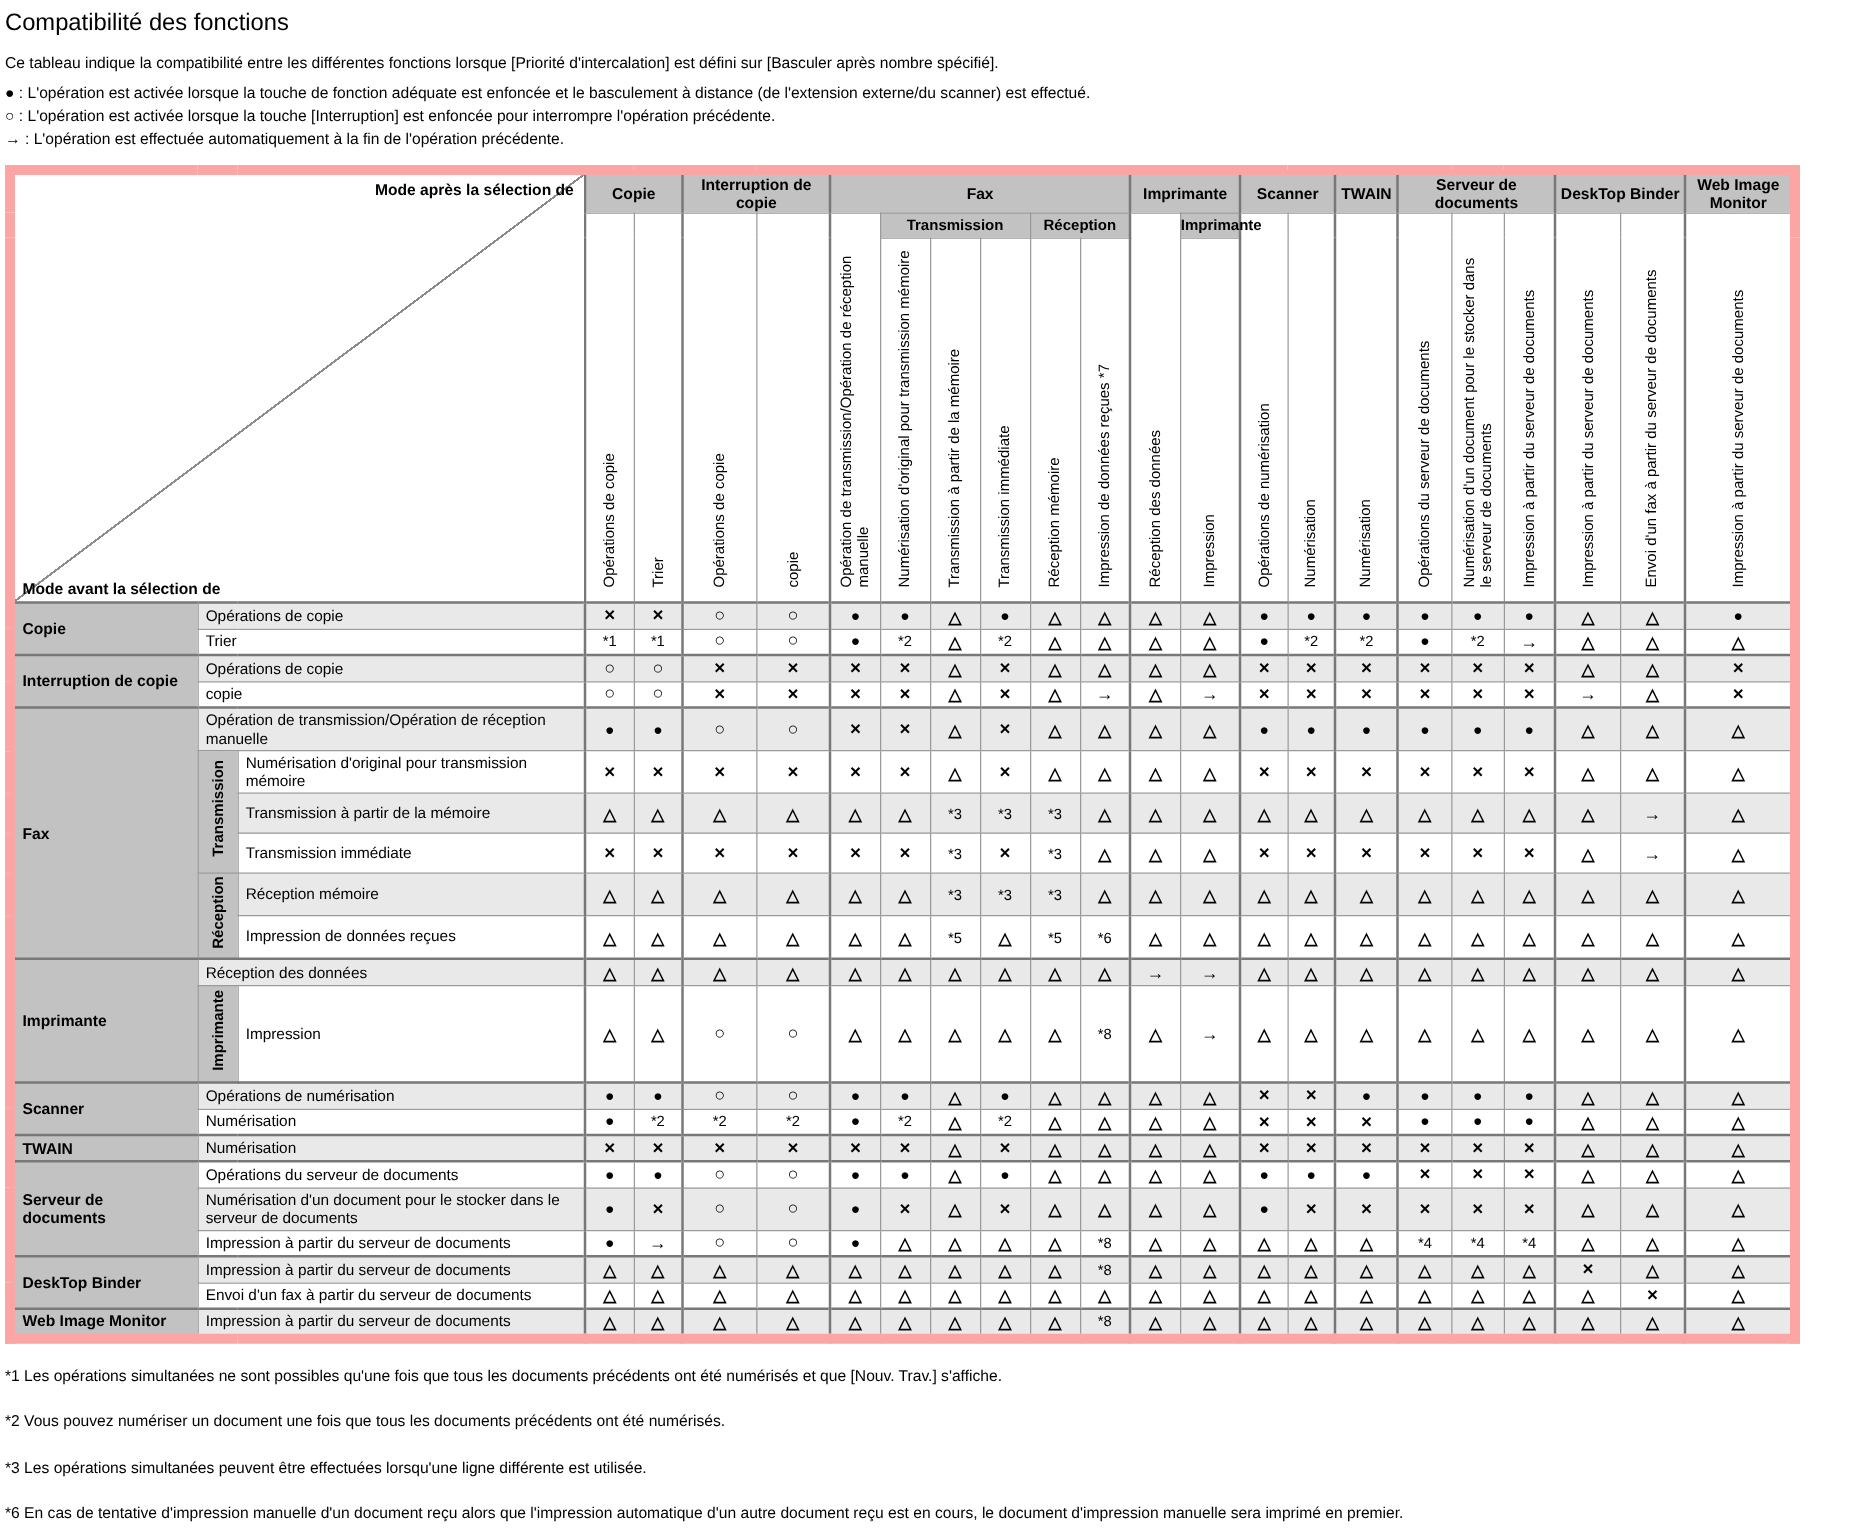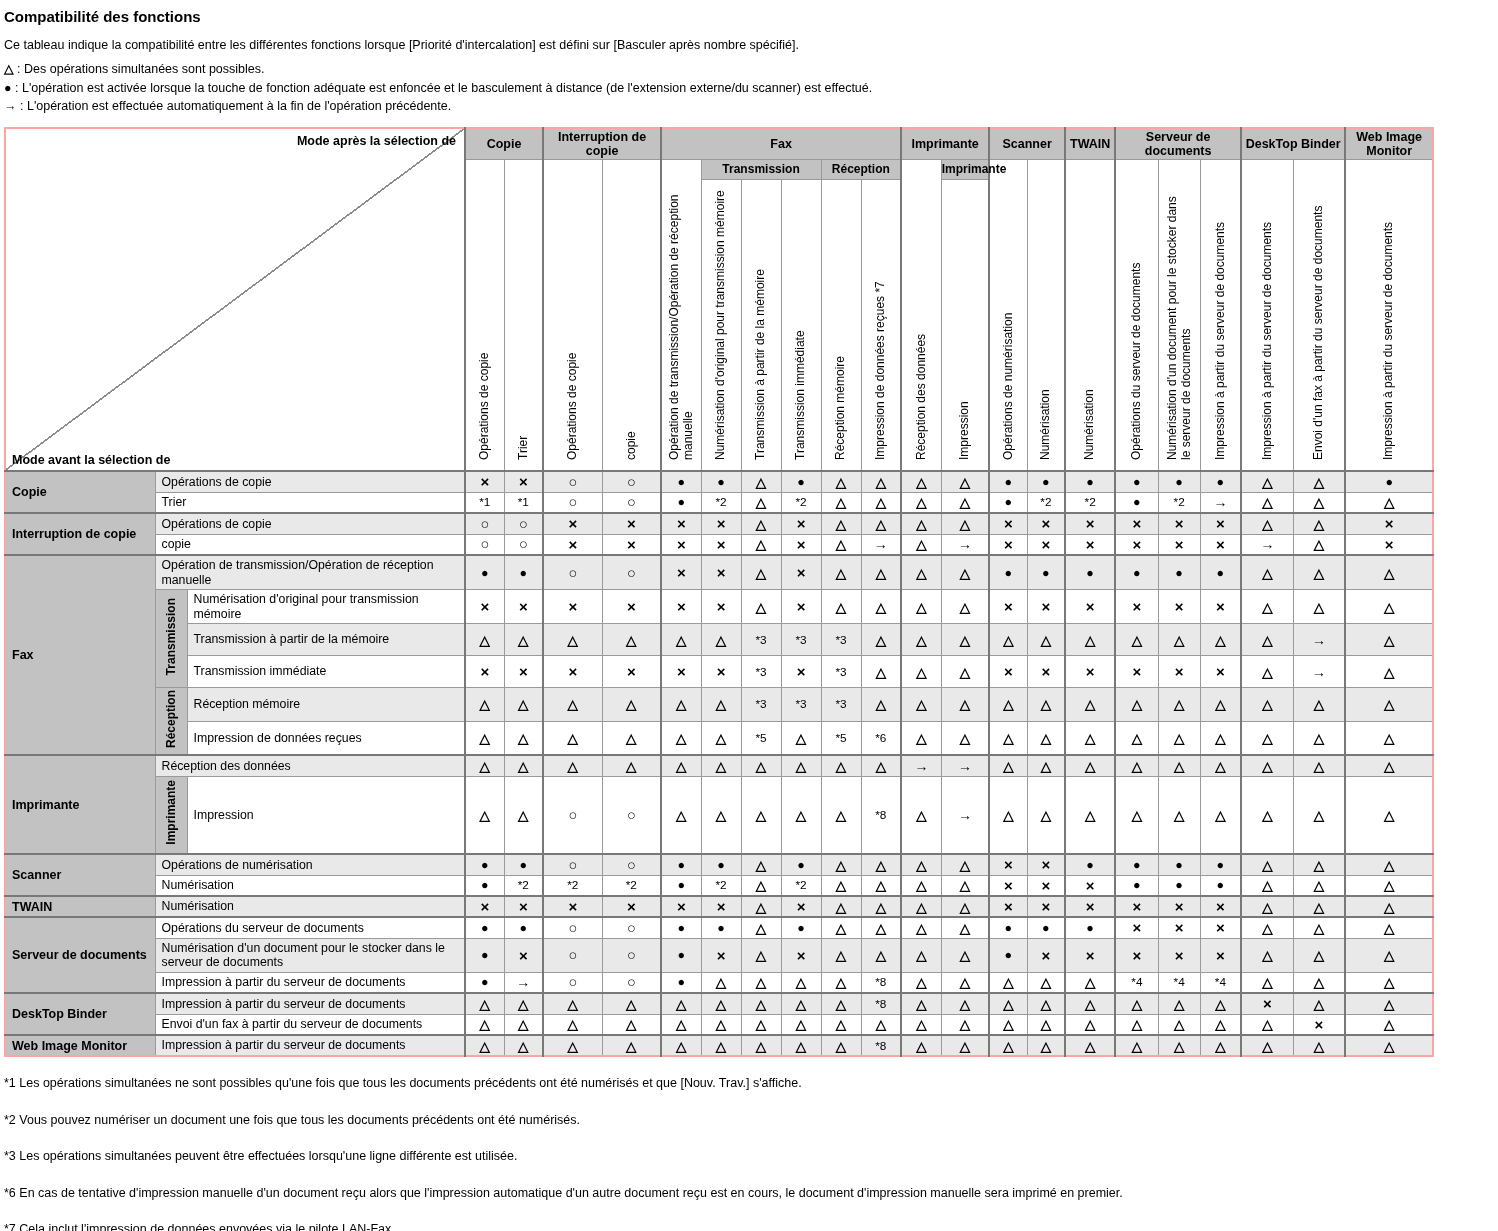--- a/index.html
+++ b/index.html
@@ -3,31 +3,31 @@
 <meta charset="utf-8">
 <style>
   * { box-sizing: border-box; }
   html, body { margin: 0; padding: 0; background: #fff; }
   body {
     width: 1498px;
     font-family: "Liberation Sans", sans-serif;
     color: #000;
     padding: 4px 6px 8px 4px;
   }
-  h1 { font-size: 15px; font-weight: 700; margin: 4px 0 13px 0; }
+  h1 { font-size: 19px; font-weight: 400; margin: 4px 0 13px 0; }
   .intro { font-size: 12.5px; margin: 0 0 8px 0; }
   .legend { margin: 0 0 11px 0; }
   .legend-item { font-size: 12.5px; line-height: 18.5px; }
   .legend-item .sym { font-weight: 700; }
 
   table.compat {
     border-collapse: collapse;
     table-layout: fixed;
     width: 1195px;
-    border: 2px solid #fca5a5;
+    border: 8px solid #fca5a5;
   }
   .compat th, .compat td { border: 1px solid #9a9a9a; padding: 0; }
 
   
   th.corner { background: #fff; position: relative; padding: 0; }
   .corner-line {
     position: absolute; left: 0; top: 0; right: 0; bottom: 0;
     background: linear-gradient(to bottom right,
       transparent calc(50% - 1px), #8a8a8a calc(50% - 1px),
       #8a8a8a calc(50% + 0.6px), transparent calc(50% + 0.6px));
@@ -87,22 +87,22 @@
 
   .footnotes { margin-top: 9px; }
   .footnote { font-size: 12.5px; line-height: 19.5px; margin-top: 17px; }
 </style>
 </head>
 <body>
 
 <h1>Compatibilité des fonctions</h1>
 <p class="intro">Ce tableau indique la compatibilité entre les différentes fonctions lorsque [Priorité d'intercalation] est défini sur [Basculer après nombre spécifié].</p>
 <div class="legend" id="legend">
-    <div class="legend-item"><span class="sym">△</span> <span>: Des opérations simultanées sont possibles.</span></div>
     <div class="legend-item"><span class="sym">●</span> <span>: L'opération est activée lorsque la touche de fonction adéquate est enfoncée et le basculement à distance (de l'extension externe/du scanner) est effectué.</span></div>
+    <div class="legend-item"><span class="sym">○</span> <span>: L'opération est activée lorsque la touche [Interruption] est enfoncée pour interrompre l'opération précédente.</span></div>
     <div class="legend-item"><span class="sym">→</span> <span>: L'opération est effectuée automatiquement à la fin de l'opération précédente.</span></div>
   </div>
 
 <table class="compat">
   <colgroup id="cols">
       <col style="width: 150px;">
       <col style="width: 32px;">
       <col style="width: 278px;">
       <col style="width: 39px;">
       <col style="width: 39px;">

